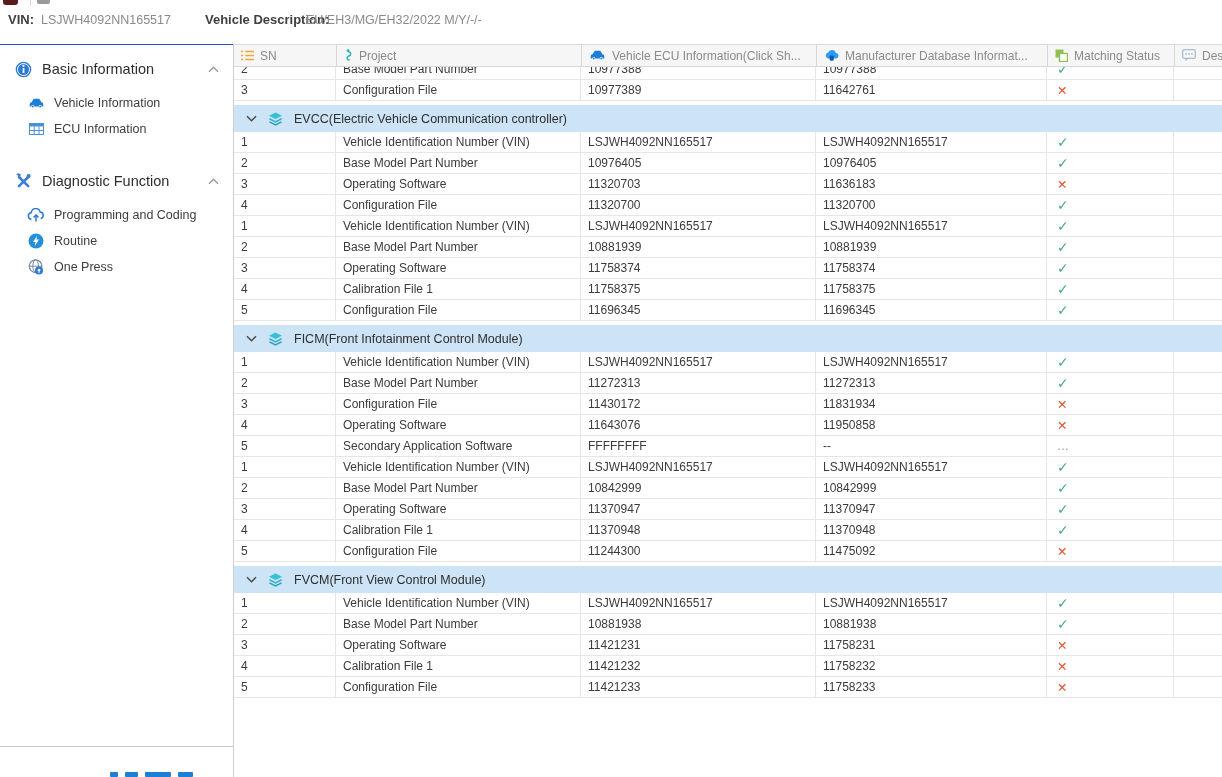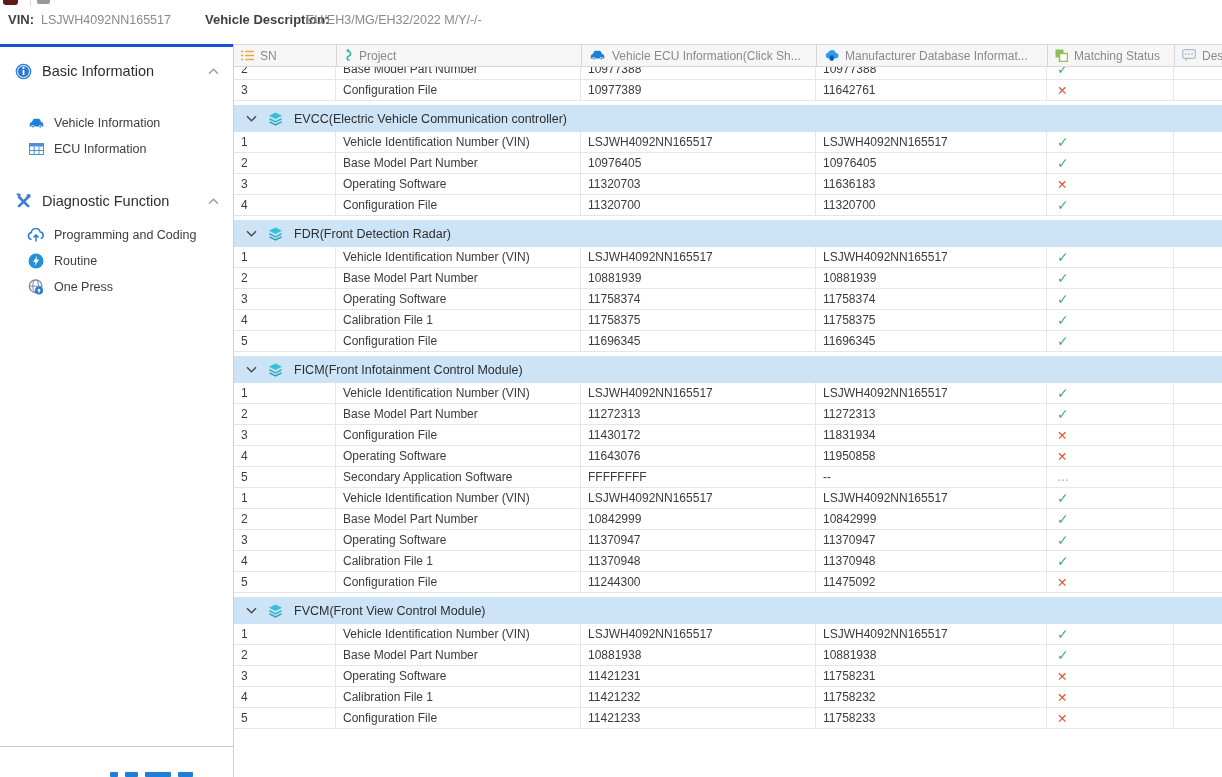--- a/index.html
+++ b/index.html
@@ -7,21 +7,21 @@
        font-family:"Liberation Sans","DejaVu Sans",sans-serif;-webkit-font-smoothing:antialiased;}
   
   .topbar{position:absolute;left:0;top:0;width:1222px;height:44px;background:#fff;}
   .tfrag1{position:absolute;left:3px;top:0;width:15px;height:5px;background:#5c1b1b;border-radius:0 0 3px 3px;}
   .tfragsep{position:absolute;left:30px;top:0;width:1px;height:6px;background:#d8d8d8;}
   .tfrag2{position:absolute;left:37px;top:0;width:13px;height:4px;background:#9a9a9a;border-radius:0 0 2px 2px;}
   .tb-label{position:absolute;top:12px;font-size:13px;font-weight:bold;color:#3f3f3f;white-space:nowrap;}
   .tb-value{position:absolute;top:13px;font-size:12.5px;color:#8a8a8a;white-space:nowrap;}
   
   .sidebar{position:absolute;left:0;top:44px;width:233px;height:703px;background:#fff;
-           border-top:3px solid #1d4ed8;border-bottom:1px solid #c9c9c9;box-sizing:border-box;padding-top:9px;}
+           border-top:1px solid #1d4ed8;border-bottom:1px solid #c9c9c9;box-sizing:border-box;padding-top:9px;}
   .vdiv{position:absolute;left:233px;top:44px;bottom:0;width:1px;background:#cfcfcf;}
   .side-group{height:30px;display:flex;align-items:center;padding:0 14px;cursor:pointer;}
   .side-group .g-label{font-size:14.5px;color:#2e2e2e;margin-left:10px;flex:1;}
   .side-group .chev{display:flex;align-items:center;}
   .side-item{height:26px;display:flex;align-items:center;gap:9px;padding-left:27px;
              font-size:12.5px;color:#3d3d3d;cursor:pointer;white-space:nowrap;}
   .gi,.ii{display:flex;align-items:center;justify-content:center;width:18px;}
   .grp2{margin-top:24px;}
   
   .main{position:absolute;left:234px;top:44px;right:0;bottom:24px;background:#c4b5fd;overflow:hidden;}
@@ -72,21 +72,21 @@
           <circle cx="8.5" cy="4.9" r="1.1" fill="#fff"></circle>
         </svg>
     </span>
     <span class="g-label">Basic Information</span>
     <span class="chev">
       <svg width="11" height="7" viewBox="0 0 11 7">
           <path d="M1 5.7 5.5 1.2 10 5.7" fill="none" stroke="#9a9a9a" stroke-width="1.4"></path>
         </svg>
     </span>
   </div>
-  <div class="side-item" style="margin-top:24px">
+  <div class="side-item" style="margin-top:6px">
     <span class="ii">
       <svg width="17" height="11" viewBox="0 0 20 13">
           <path d="M2 7q0-1.6 2.2-2L5.8 2.3Q6.3 1 7.6 1h4.8q1.3 0 1.8 1.3L15.8 5Q18 5.4 18 7v3h-1.7a2 2 0 0 1-3.8 0H7.5a2 2 0 0 1-3.8 0H2z" fill="#1d7fd6"></path>
           <circle cx="5.6" cy="10" r="1.7" fill="#fff"></circle>
           <circle cx="5.6" cy="10" r="1" fill="#1d7fd6"></circle>
           <circle cx="14.4" cy="10" r="1.7" fill="#fff"></circle>
           <circle cx="14.4" cy="10" r="1" fill="#1d7fd6"></circle>
         </svg>
     </span>
     <span>Vehicle Information</span>
@@ -275,35 +275,20 @@
         <div class="td c5"></div>
       </div>
       <div class="tr">
         <div class="td c0">4</div>
         <div class="td c1">Configuration File</div>
         <div class="td c2">11320700</div>
         <div class="td c3">11320700</div>
         <div class="td c4 st-check">✓</div>
         <div class="td c5"></div>
       </div>
-      <div class="band">
-        <span class="bic">
-          <svg width="11" height="7" viewBox="0 0 11 7">
-            <path d="M1 1.2 5.5 5.7 10 1.2" fill="none" stroke="#4a4a4a" stroke-width="1.5"></path>
-          </svg>
-        </span>
-        <span class="bic">
-          <svg width="15" height="14" viewBox="0 0 16 15">
-            <path d="M8 .5 15 4 8 7.5 1 4z" fill="#38c1d6"></path>
-            <path d="M1.5 7.3 8 10.6l6.5-3.3" fill="none" stroke="#33b3cb" stroke-width="1.7"></path>
-            <path d="M1.5 10.6 8 13.9l6.5-3.3" fill="none" stroke="#2aa0bd" stroke-width="1.7"></path>
-          </svg>
-        </span>
-        <span>FDR(Front Detection Radar)</span>
-      </div>
       <div class="tr">
         <div class="td c0">1</div>
         <div class="td c1">Vehicle Identification Number (VIN)</div>
         <div class="td c2">LSJWH4092NN165517</div>
         <div class="td c3">LSJWH4092NN165517</div>
         <div class="td c4 st-check">✓</div>
         <div class="td c5"></div>
       </div>
       <div class="tr">
         <div class="td c0">2</div>

